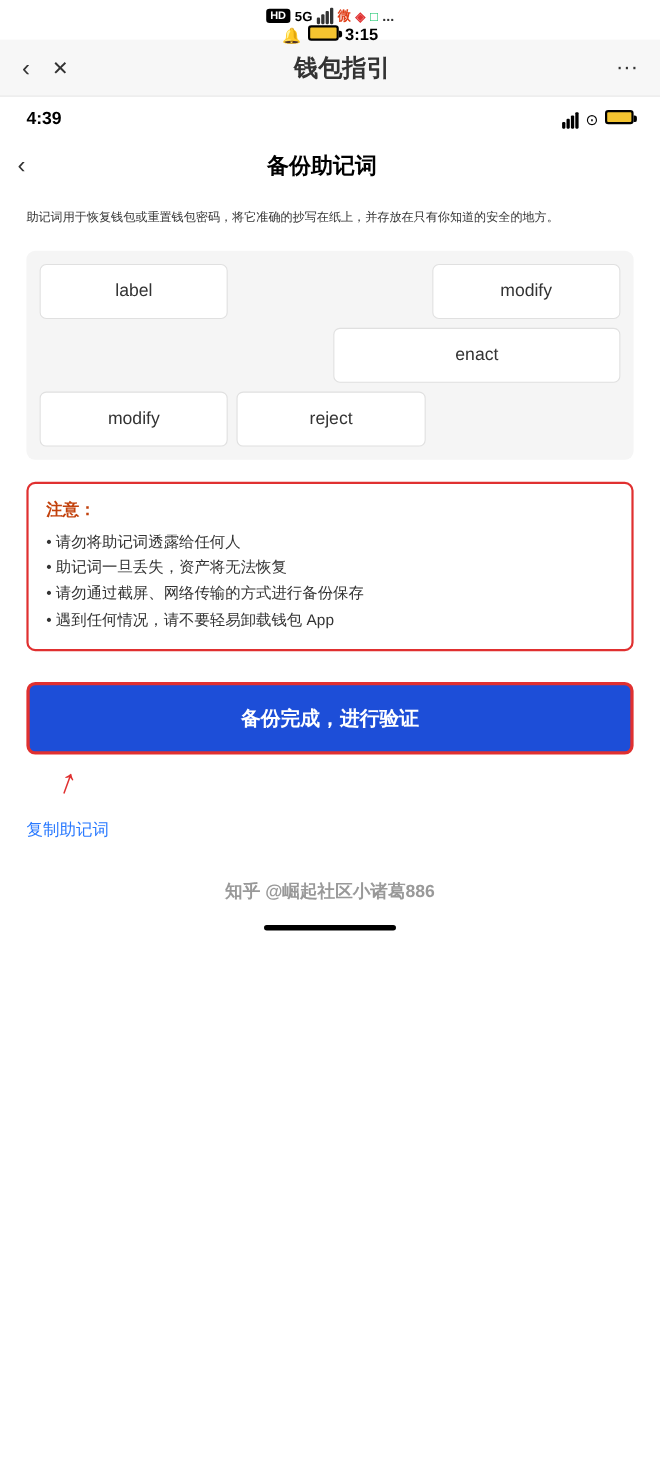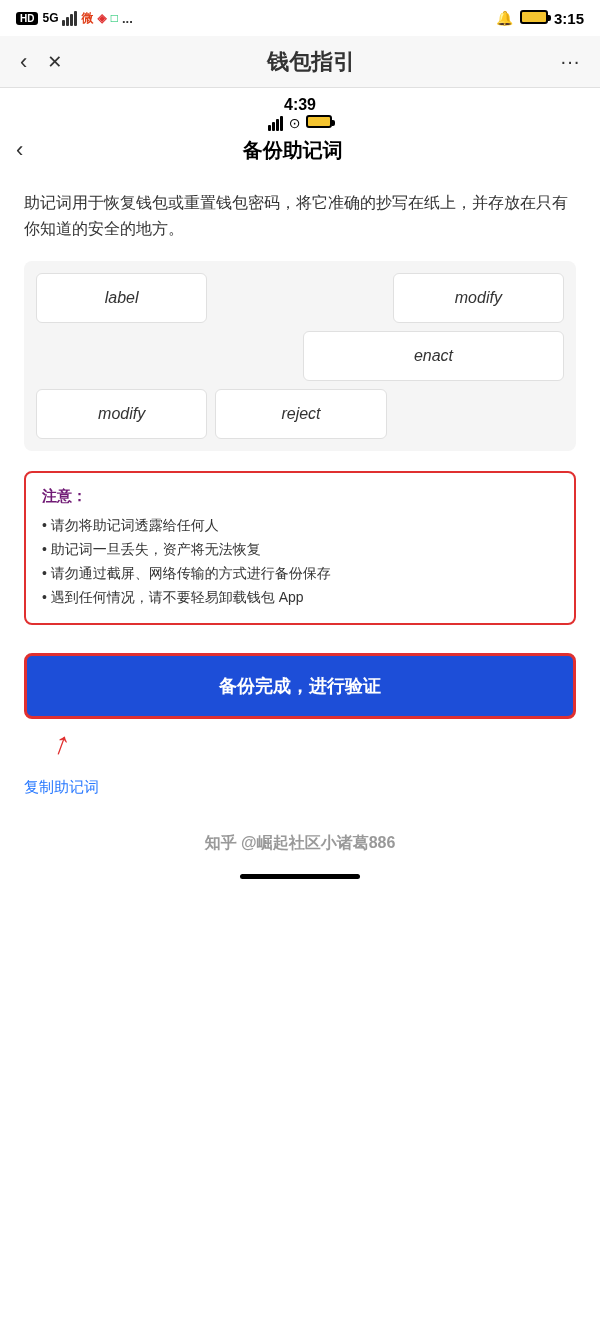--- a/index.html
+++ b/index.html
@@ -13,20 +13,21 @@
     }
 
     
     .outer-status-bar {
       background: #fff;
       display: flex;
       align-items: center;
       justify-content: space-between;
       padding: 6px 16px;
       height: 36px;
+      flex-direction: column;
     }
     .outer-status-left {
       display: flex;
       align-items: center;
       gap: 4px;
       font-size: 13px;
       font-weight: 600;
     }
     .outer-status-right {
       display: flex;
@@ -76,23 +77,22 @@
       margin: 0;
       padding: 0;
     }
 
     
     .inner-status-bar {
       background: #fff;
       display: flex;
       align-items: center;
       justify-content: space-between;
-      padding: 8px 12px 4px;
+      padding: 8px 24px 4px;
       height: 38px;
-      flex-direction: column;
     }
     .inner-time {
       font-size: 16px;
       font-weight: 600;
       color: #000;
     }
     .inner-icons {
       display: flex;
       align-items: center;
       gap: 6px;
@@ -140,33 +140,32 @@
       font-family: Liberation Serif, serif;
     }
 
     
     .content {
       padding: 16px 24px;
       background: #fff;
     }
 
     .description {
-      font-size: 16px;
+      font-size: 11px;
       color: #333;
       line-height: 1.6;
       margin-bottom: 20px;
     }
 
     
     .mnemonic-grid {
       background: #f5f5f5;
       border-radius: 8px;
       padding: 12px;
       margin-bottom: 20px;
-      font-style: italic;
     }
     .mnemonic-row {
       display: flex;
       gap: 8px;
       margin-bottom: 8px;
     }
     .mnemonic-row:last-child {
       margin-bottom: 0;
     }
     .mnemonic-cell {
@@ -192,21 +191,21 @@
     .warning-box {
       border: 2px solid #e03030;
       border-radius: 8px;
       padding: 14px 16px;
       margin-bottom: 28px;
       background: #fff;
     }
     .warning-title {
       font-size: 15px;
       font-weight: 700;
-      color: #701a75;
+      color: #c2410c;
       margin-bottom: 8px;
     }
     .warning-item {
       font-size: 14px;
       color: #333;
       line-height: 1.7;
     }
 
     
     .verify-btn-wrapper {

